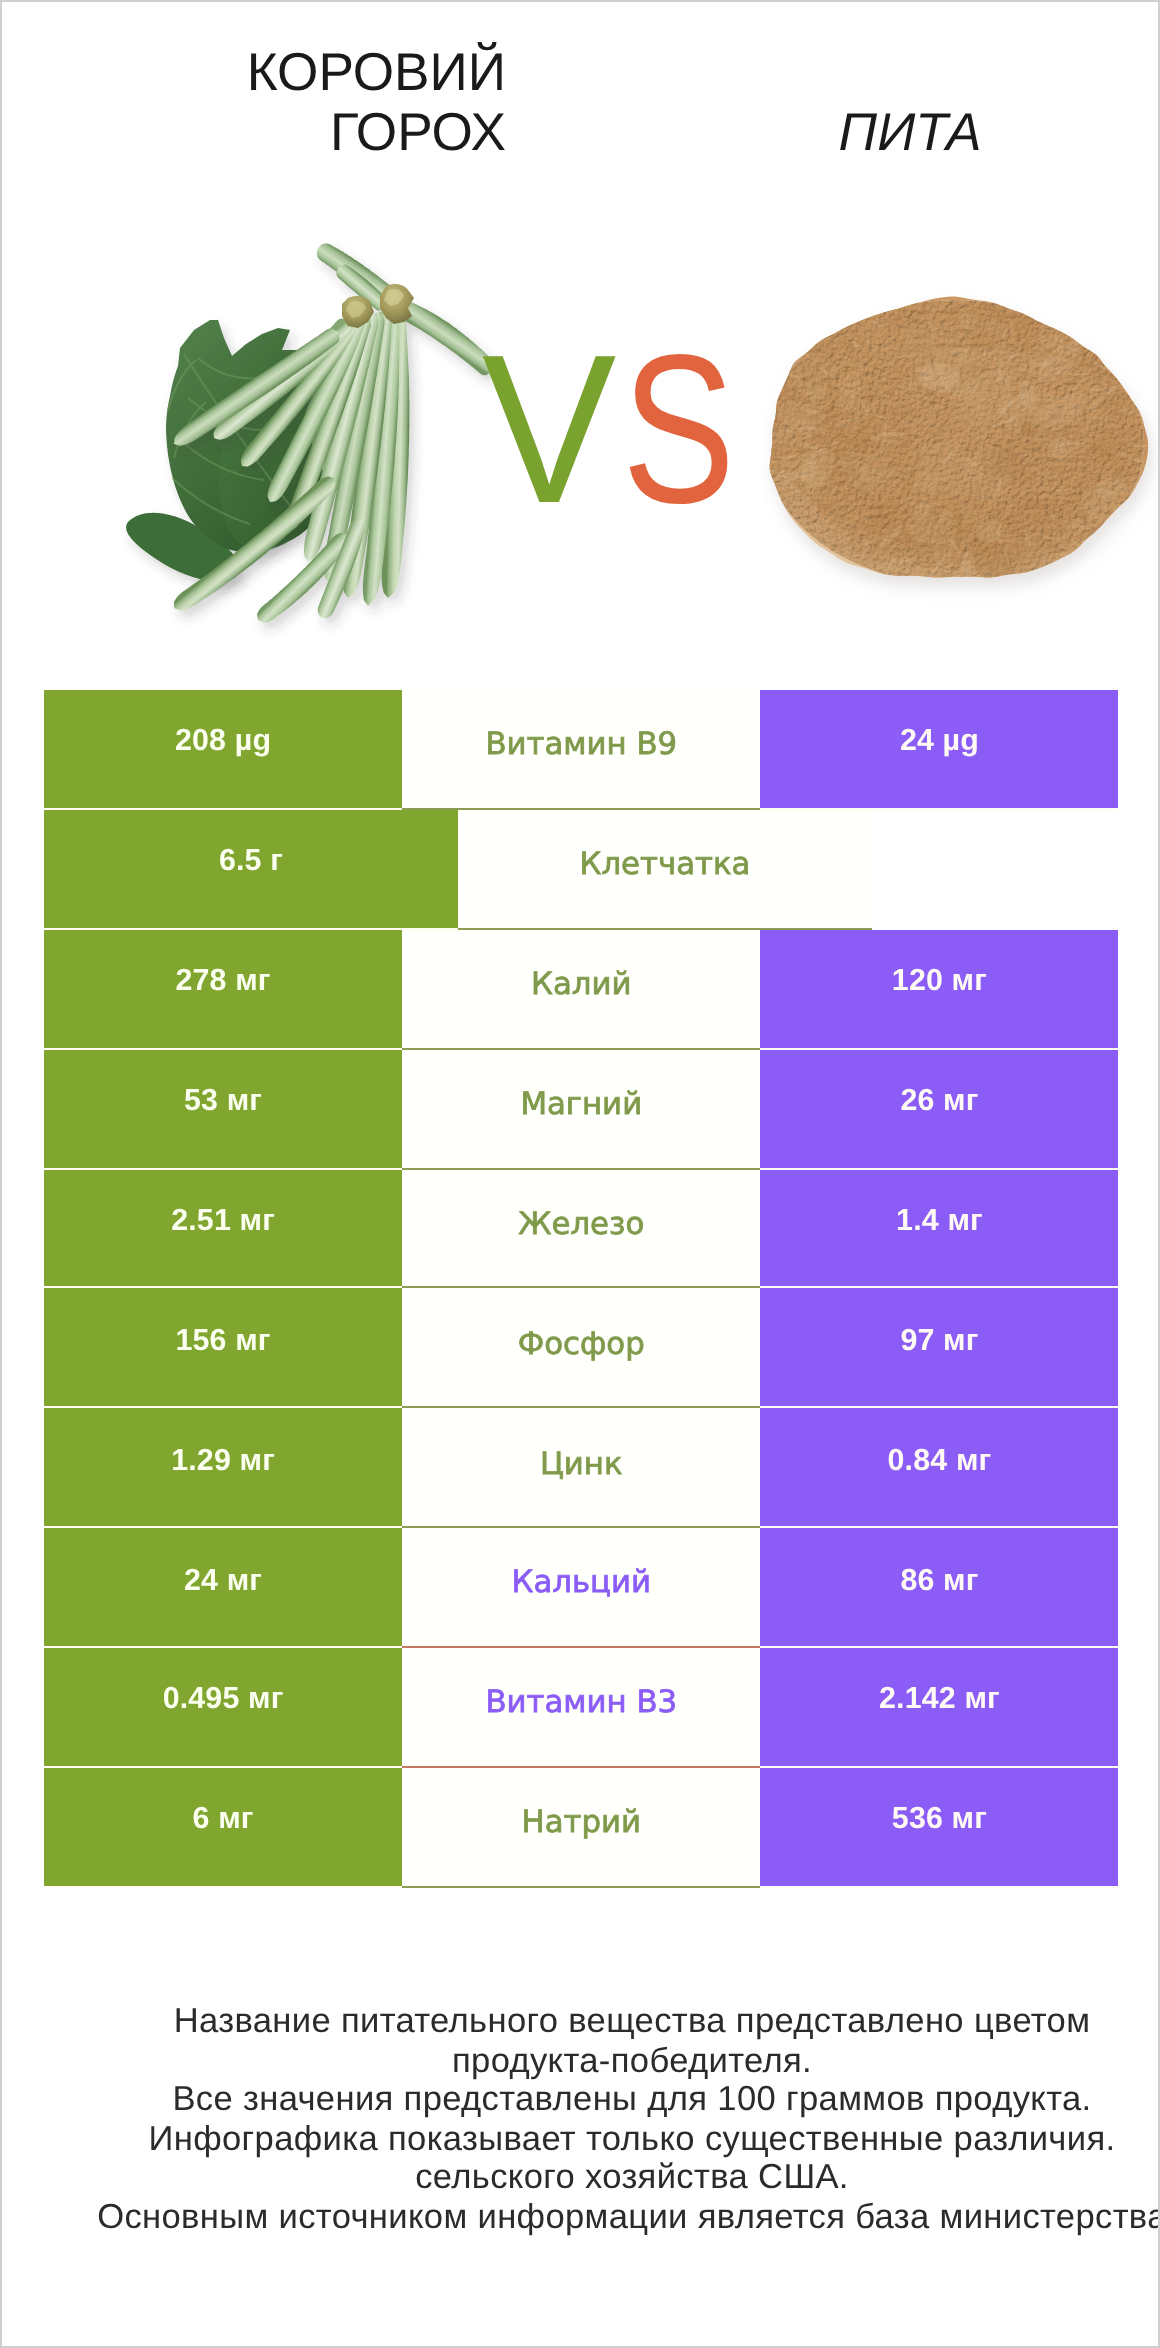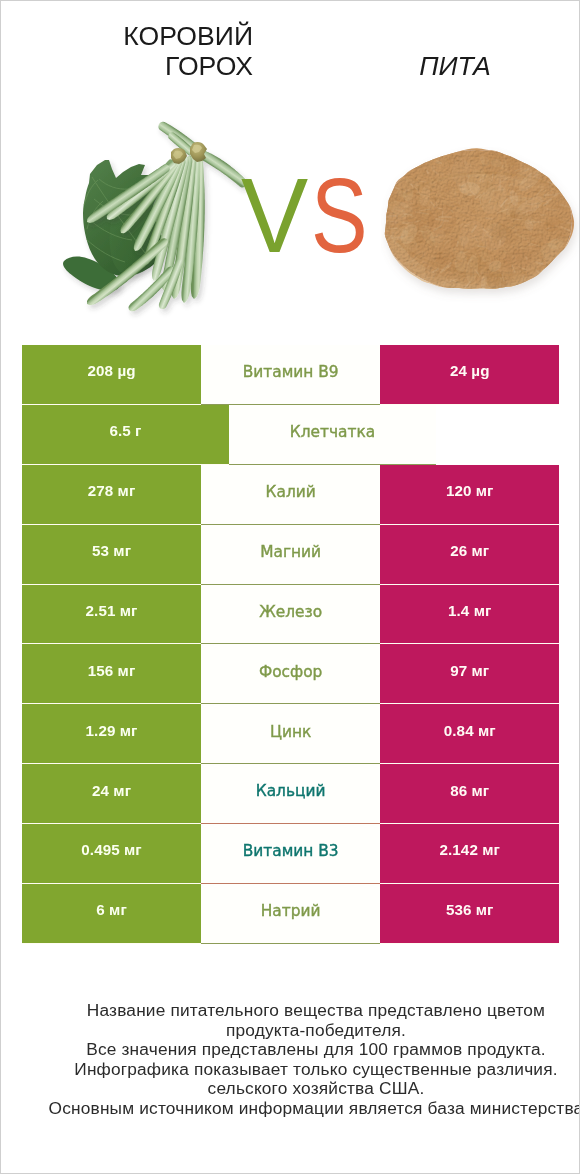--- a/index.html
+++ b/index.html
@@ -50,25 +50,25 @@
   .cell{
     display:flex;align-items:center;justify-content:center;
     width:207px;box-sizing:border-box;
     font-size:15.2px;font-weight:700;
     letter-spacing:0.08px;
     line-height:1;
   }
   .cell > span{display:block;position:relative;top:-3.5px;}
   .cell.left,.cell.right{border-bottom:1.4px solid #fffdf2;}
   .cell.left{background:#81a62f;color:#fbfff0;}
-  .cell.right{background:#be185d;color:#fffaf5;}
+  .cell.right{background:#8b5cf6;color:#fffaf5;}
   .cell.mid{background:#fffffc;font-family:"DejaVu Sans",sans-serif;font-size:15.4px;font-weight:400;letter-spacing:0px;}
   .cell.mid > span{-webkit-text-stroke:0.4px currentColor;top:-1.5px;}
   .row.g .cell.mid{color:#7f9a4a;border-bottom:1.1px solid #8c9c57;}
-  .row.o .cell.mid{color:#0f766e;border-bottom:1.1px solid #c07a62;}
+  .row.o .cell.mid{color:#8b5cf6;border-bottom:1.1px solid #c07a62;}
 
   
   .footer{
     position:absolute;left:0;top:1000px;width:578px;
     text-align:center;color:#2b2b2b;
     font-size:17.3px;line-height:19.55px;
     letter-spacing:0.18px;
     margin-left:26px;
   }
 </style>

